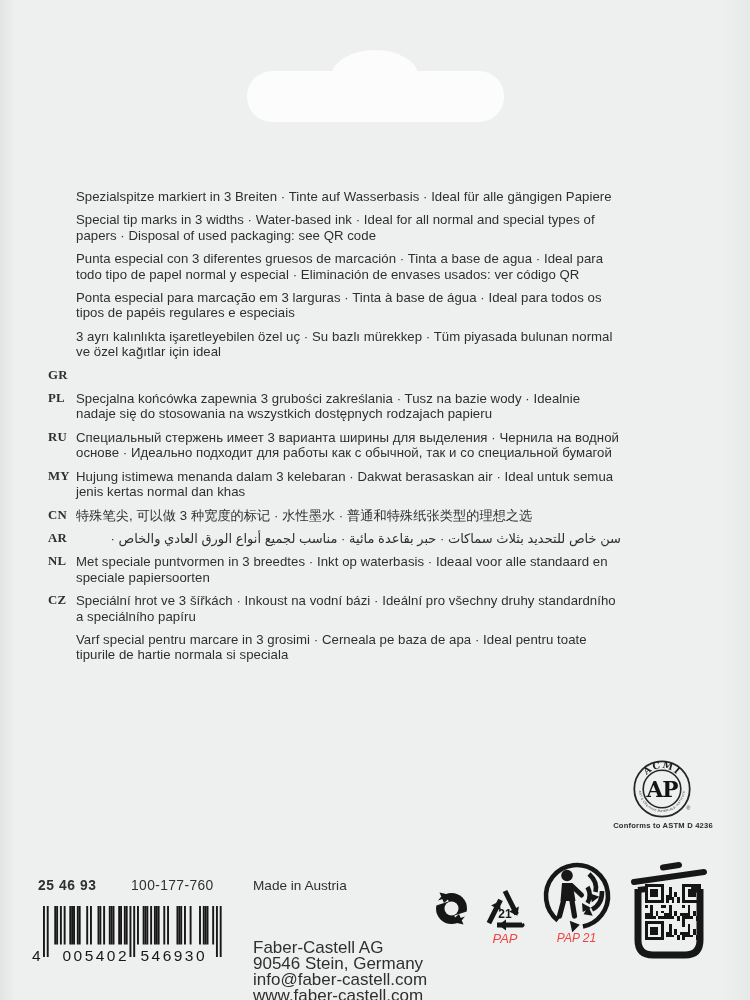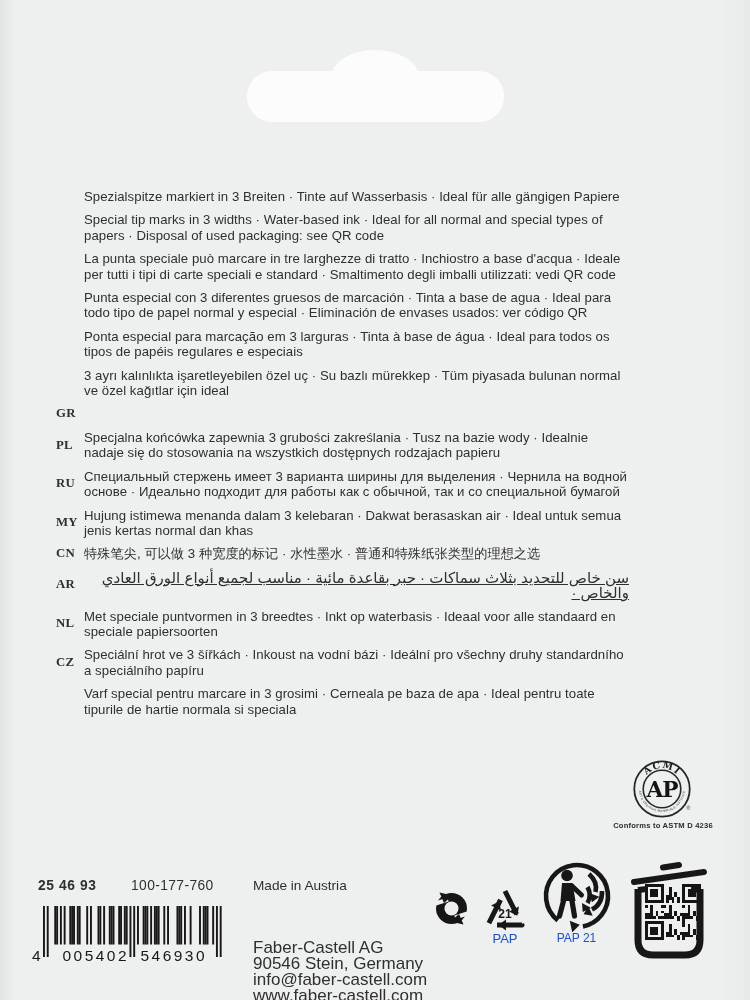--- a/index.html
+++ b/index.html
@@ -9,38 +9,38 @@
     background:linear-gradient(90deg,#e3e5e4 0,#eef0ef 16px,#eef0ef 96%,#e8eae9 100%);
   }
   .page{position:relative;width:750px;height:1000px;}
 
   
   .tab-bump{position:absolute;left:331px;top:50px;width:88px;height:54px;border-radius:50%;background:#fcfcfc;}
   .tab-rect{position:absolute;left:247px;top:71px;width:257px;height:51px;border-radius:25px;background:#fcfcfc;}
 
   
   .textblock{position:absolute;left:0;top:189px;width:660px;}
-  .row{display:flex;align-items:center;padding-left:40px;margin:0 0 8px 16px;}
+  .row{display:flex;align-items:flex-start;padding-left:40px;margin:0 0 8px 8px;}
   .code{width:28px;flex:0 0 28px;font-weight:bold;font-size:12.8px;line-height:15.4px;letter-spacing:.2px;font-family:Liberation Serif, serif;}
   .ptext{width:545px;margin:0;font-size:13.2px;line-height:15.4px;letter-spacing:.05px;}
-  .rtl .ptext{direction:rtl;text-align:right;font-size:15px;text-decoration:underline;}
+  .rtl .ptext{direction:rtl;text-align:right;font-size:13px;}
 
   
   .seal{position:absolute;left:631px;top:758px;}
   .seal-caption{position:absolute;left:598px;top:821px;width:130px;text-align:center;font-size:7.6px;letter-spacing:.2px;color:#2b2b2b;font-weight:bold;}
 
   
   .art-no{position:absolute;left:38px;top:878px;font-size:13.8px;font-weight:bold;letter-spacing:.6px;}
   .prod-code{position:absolute;left:131px;top:878px;font-size:13.8px;letter-spacing:.4px;}
   .made-in{position:absolute;left:253px;top:878px;font-size:13.6px;}
   .address{position:absolute;left:253px;top:940px;font-size:17px;line-height:16px;}
   .barcode{position:absolute;left:31px;top:906px;}
   .barcode text{font-family:"Liberation Sans","DejaVu Sans",sans-serif;}
 
-  .icon-label{position:absolute;text-align:center;font-size:13px;color:#1d4ed8;}
+  .icon-label{position:absolute;text-align:center;font-size:13px;color:#ef4444;font-style:italic;}
   .lbl-pap{left:483px;top:931px;width:44px;}
   .lbl-pap21{left:541px;top:931px;width:71px;font-size:12px;}
   .greendot{position:absolute;left:432px;top:889px;}
   .tri{position:absolute;left:484px;top:886px;}
   .triman{position:absolute;left:542px;top:860px;}
   .bin{position:absolute;left:627px;top:854px;}
   .qr{position:absolute;left:645px;top:884px;}
   svg{display:block;}
 </style>
 </head>
@@ -52,24 +52,20 @@
   <div class="tab-rect"></div>
 
   <div class="textblock">
     <div class="row">
         <span class="code"></span>
         <p class="ptext">Spezialspitze markiert in 3 Breiten · Tinte auf Wasserbasis · Ideal für alle gängigen Papiere</p>
       </div>
     <div class="row">
         <span class="code"></span>
         <p class="ptext">Special tip marks in 3 widths · Water-based ink · Ideal for all normal and special types of papers · Disposal of used packaging: see QR code</p>
-      </div>
-    <div class="row">
-        <span class="code"></span>
-        <p class="ptext">La punta speciale può marcare in tre larghezze di tratto · Inchiostro a base d'acqua · Ideale per tutti i tipi di carte speciali e standard · Smaltimento degli imballi utilizzati: vedi QR code</p>
       </div>
     <div class="row">
         <span class="code"></span>
         <p class="ptext">Punta especial con 3 diferentes gruesos de marcación · Tinta a base de agua · Ideal para todo tipo de papel normal y especial · Eliminación de envases usados: ver código QR</p>
       </div>
     <div class="row">
         <span class="code"></span>
         <p class="ptext">Ponta especial para marcação em 3 larguras · Tinta à base de água · Ideal para todos os tipos de papéis regulares e especiais</p>
       </div>
     <div class="row">

